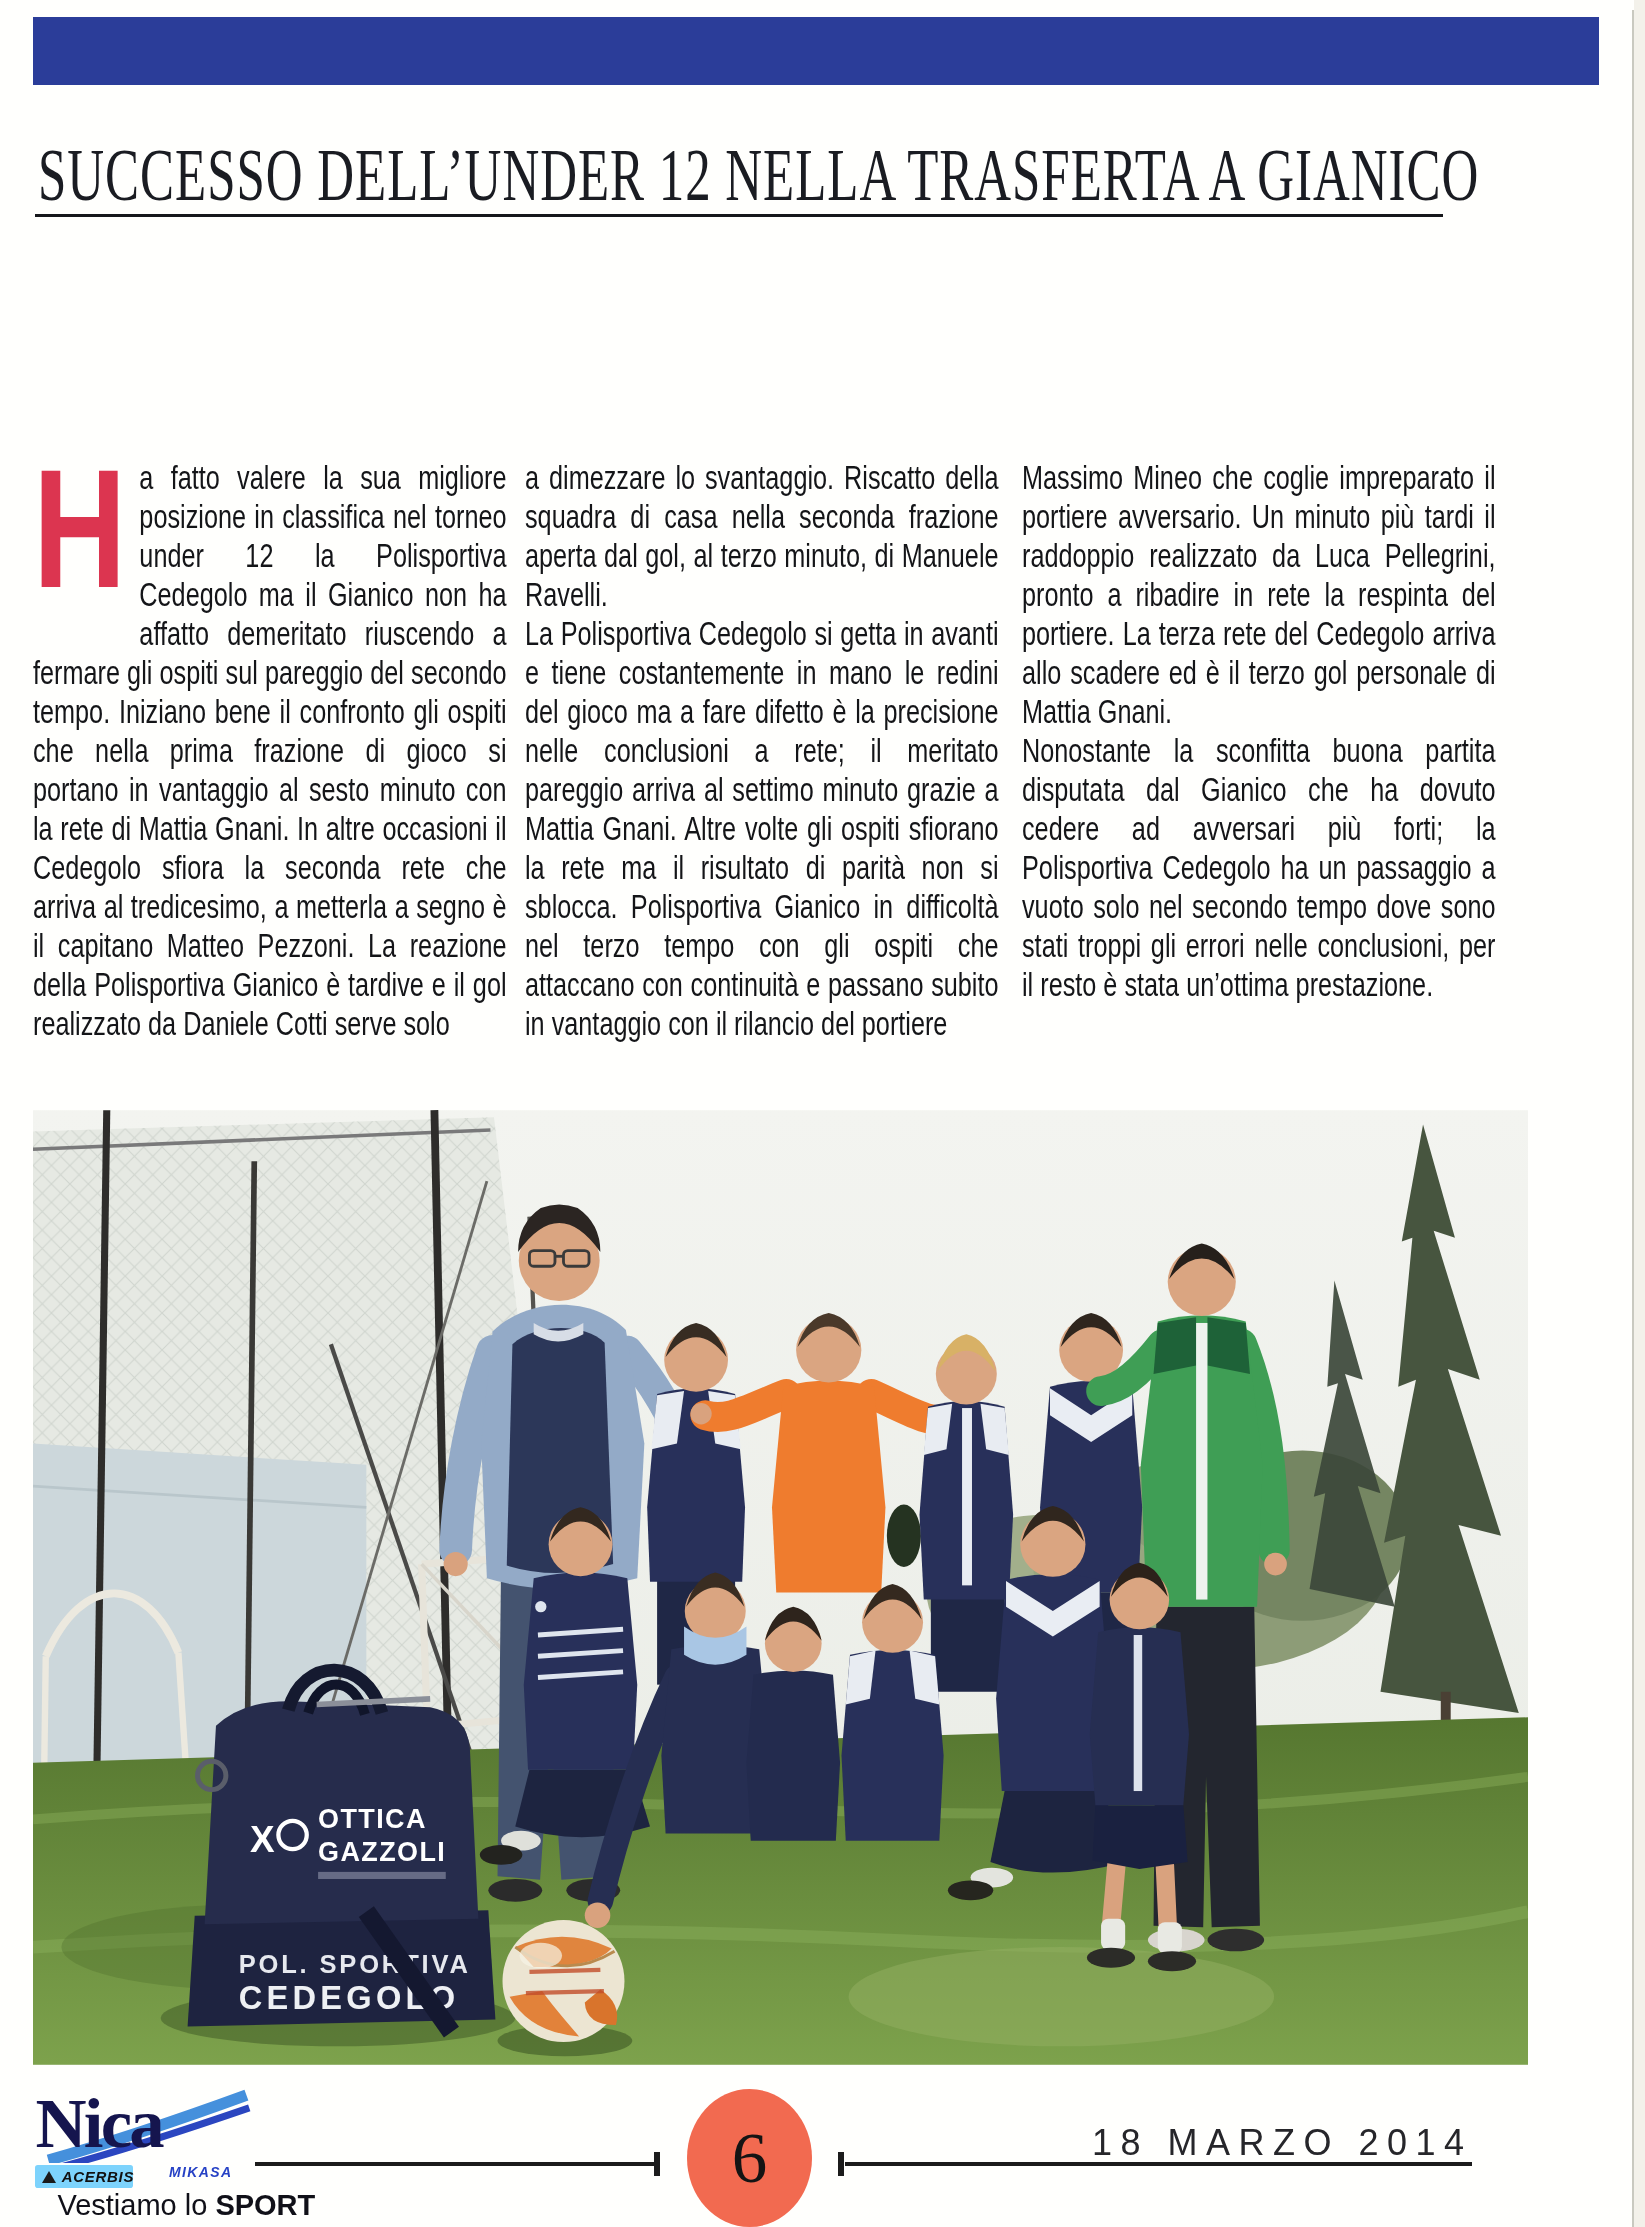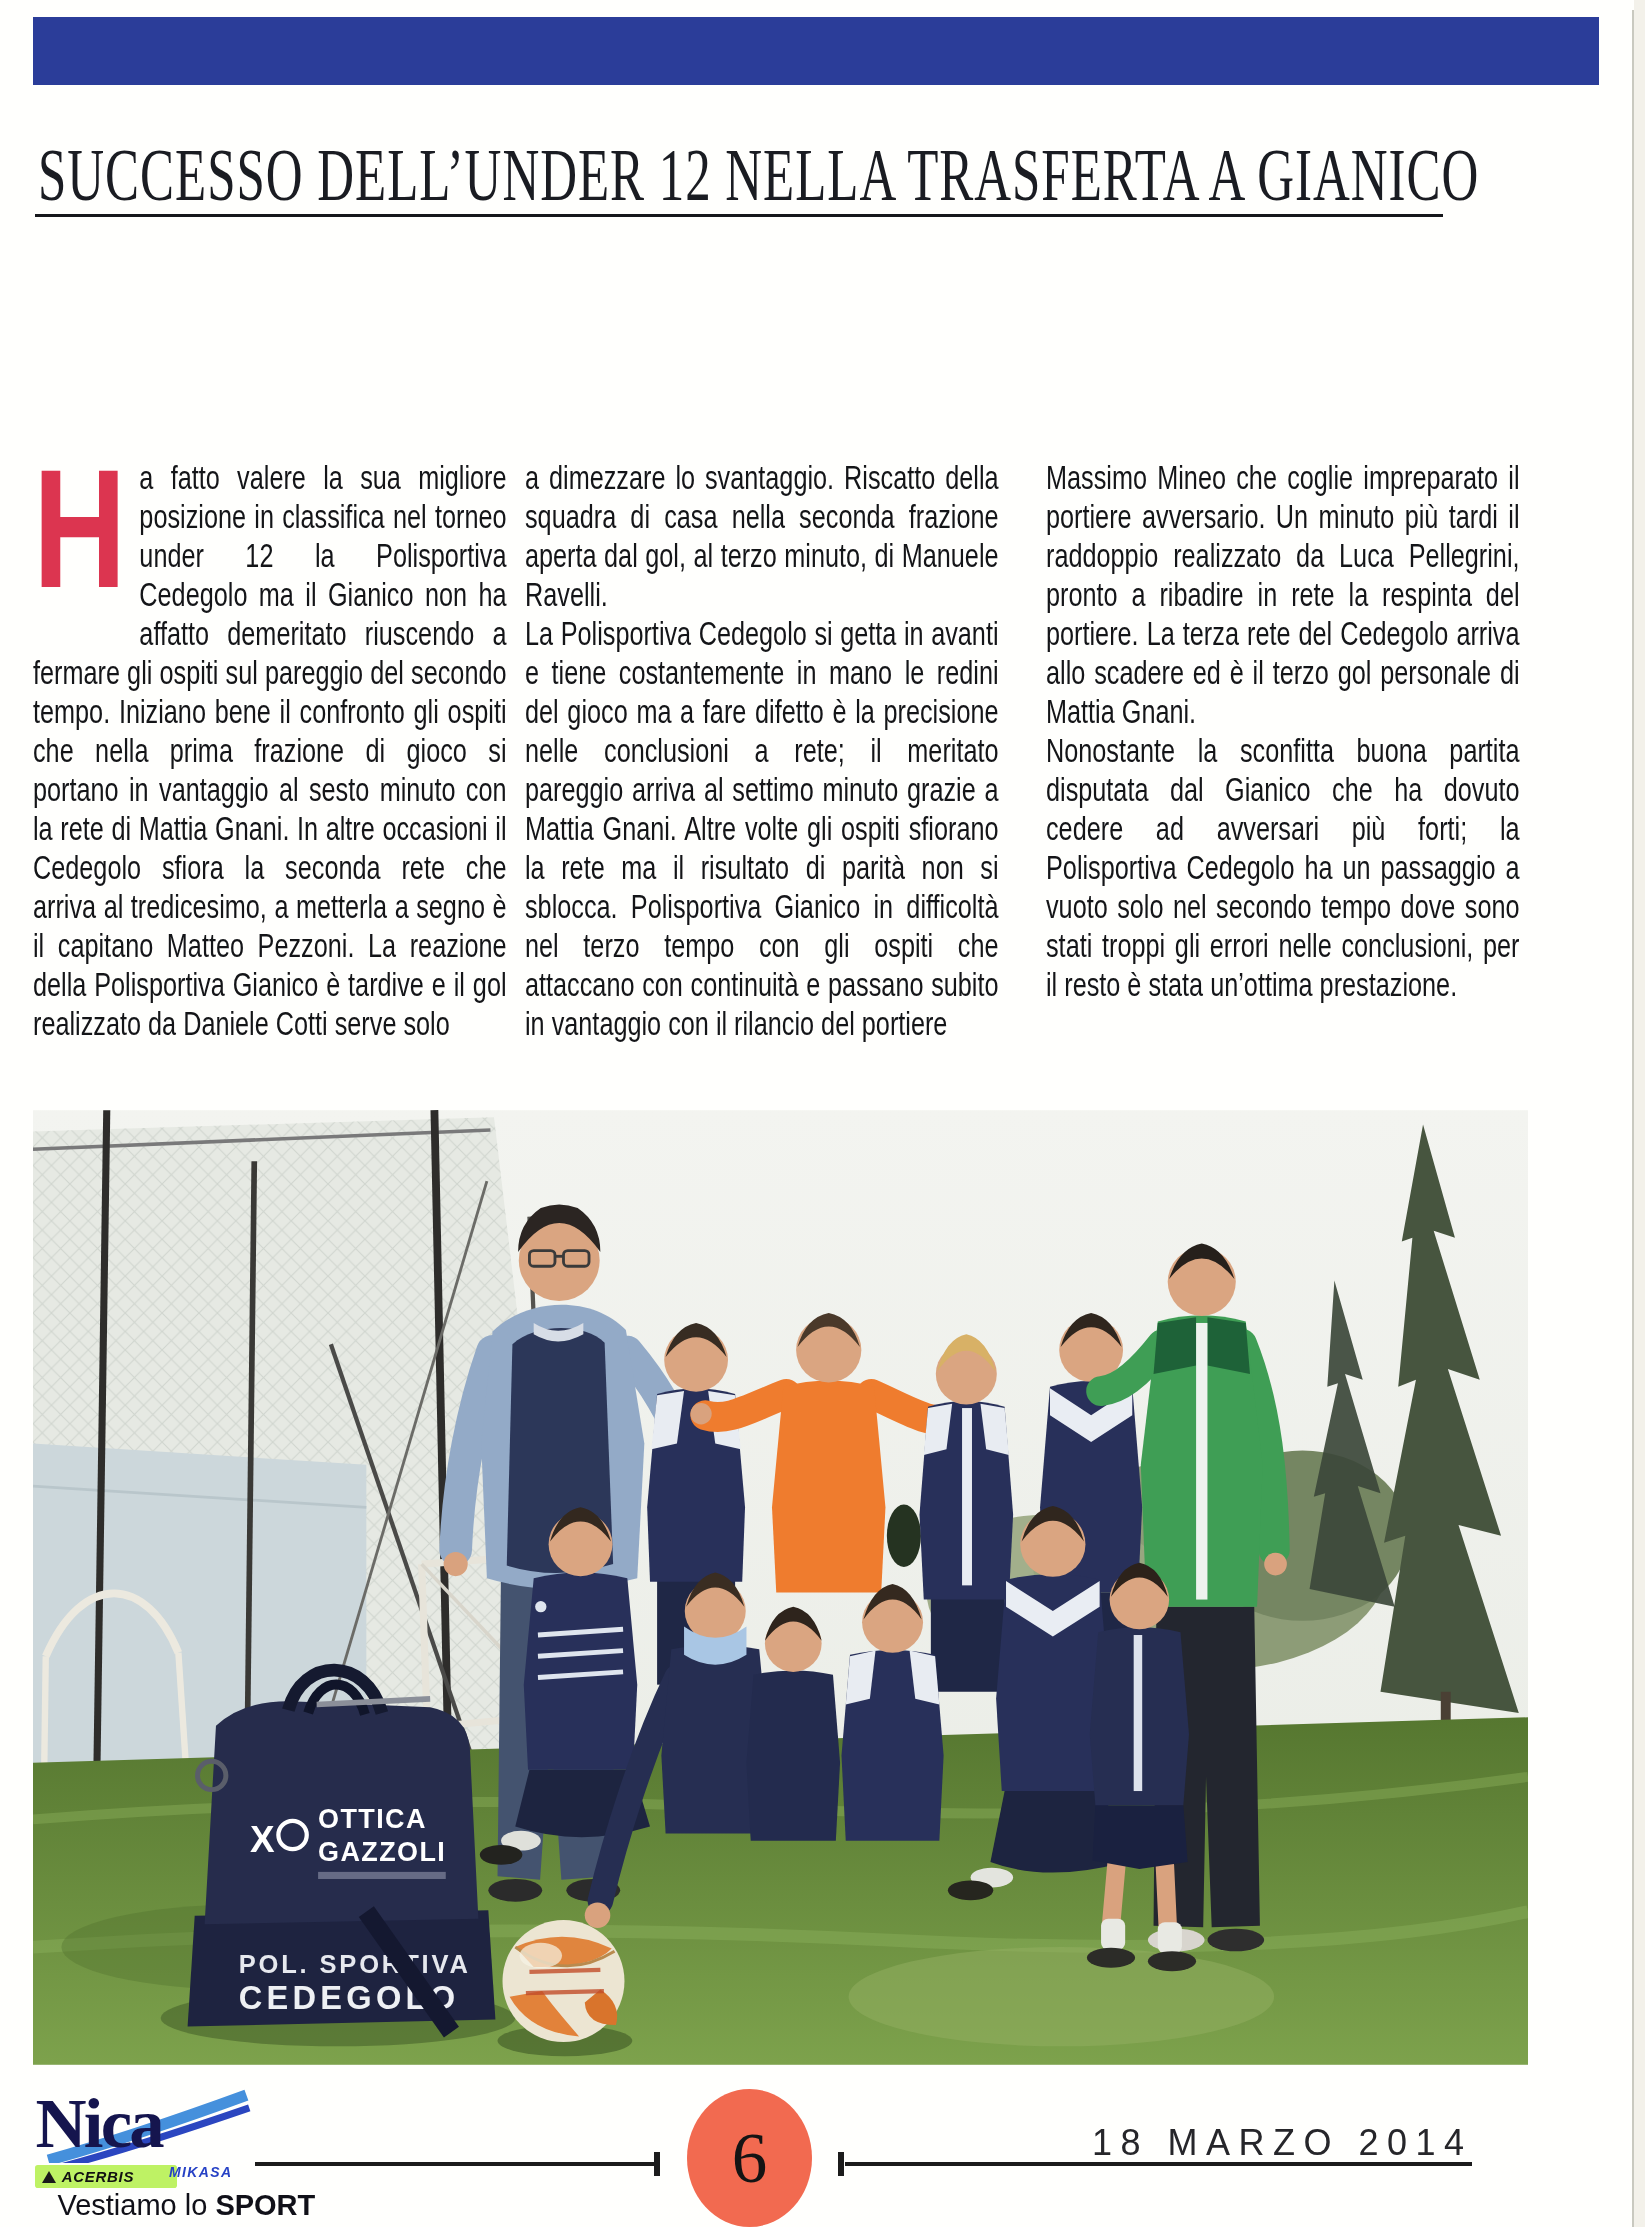--- a/index.html
+++ b/index.html
@@ -21,30 +21,30 @@
   #title{left:43px;top:228px;}
   #title .sx{width:1518px;transform:scaleX(0.93);font-weight:bold;font-size:91px;
              line-height:99px;letter-spacing:-0.7px;color:#16181c;white-space:nowrap;}
   #title .club{color:#ee4941;}
 
   
   .col{top:458px;width:475px;height:653px;}
   .col .sx{width:619px;transform:scaleX(0.765);font-size:33px;line-height:39px;
            text-align:justify;color:#141518;}
   .col p{margin:0;}
-  #col1{left:33px;} #col2{left:525px;} #col3{left:1046px;}
+  #col1{left:33px;} #col2{left:525px;} #col3{left:1022px;}
   .dropcap{float:left;width:139px;height:159px;font-size:169px;line-height:142px;
            font-weight:bold;color:#dc3550;}
 
   
   #photo{left:33px;top:1110px;width:1495px;height:955px;}
 
   
   #nica-logo{left:31px;top:2088px;}
-  #acerbis-badge{left:35px;top:2165px;width:142px;height:23px;background:#bef264;border-radius:2.8px;
+  #acerbis-badge{left:35px;top:2165px;width:98px;height:23px;background:#7dd3fc;border-radius:2.8px;
                  display:flex;align-items:center;gap:5.7px;padding:0 7px;box-sizing:border-box;}
   #acerbis-badge .tri{width:0;height:0;border-left:7px solid transparent;border-right:7px solid transparent;
                  border-bottom:12.8px solid #1a1a1a;}
   #acerbis-badge .lbl{font-size:15px;font-weight:800;font-style:italic;letter-spacing:0.7px;color:#111;}
   #mikasa{left:169px;top:2164px;font-size:14px;font-weight:800;font-style:italic;
           letter-spacing:1.4px;color:#2742c5;}
   #tagline{left:11.4px;top:2189px;font-size:29px;color:#101018;margin-left:46px;}
   #tagline .bold{font-weight:900;}
 
   .rule{background:#1c1c1c;}

